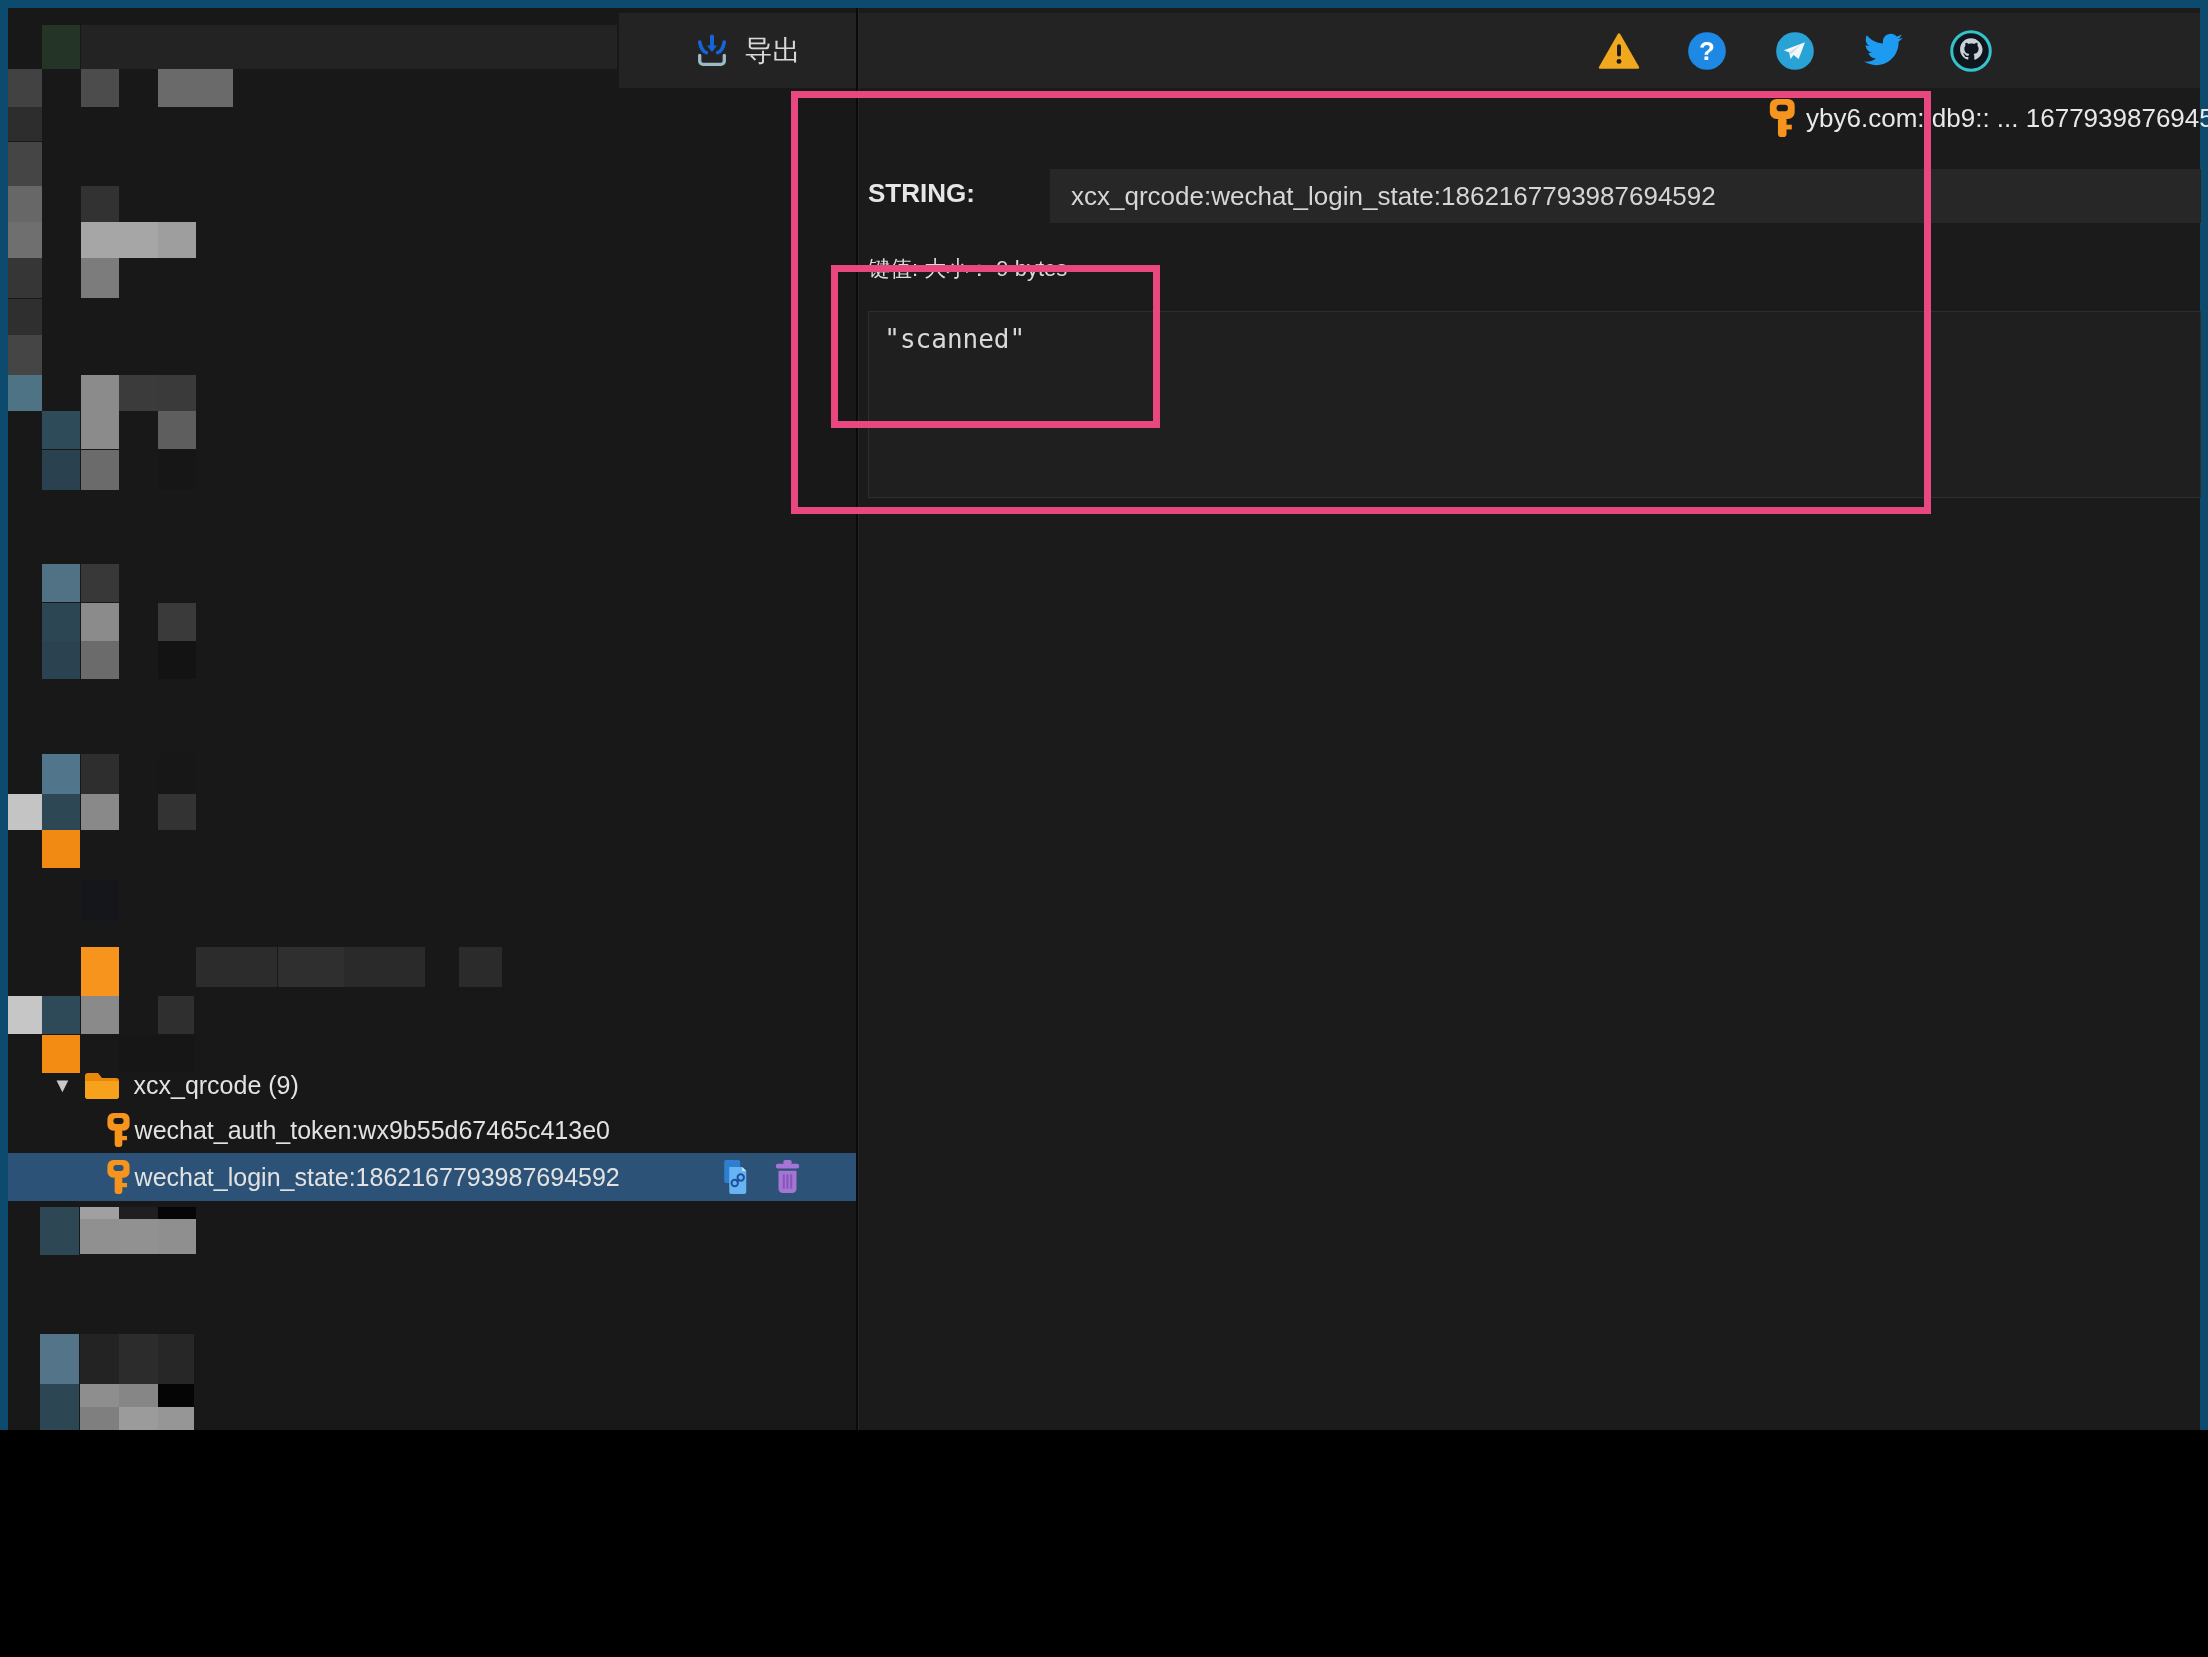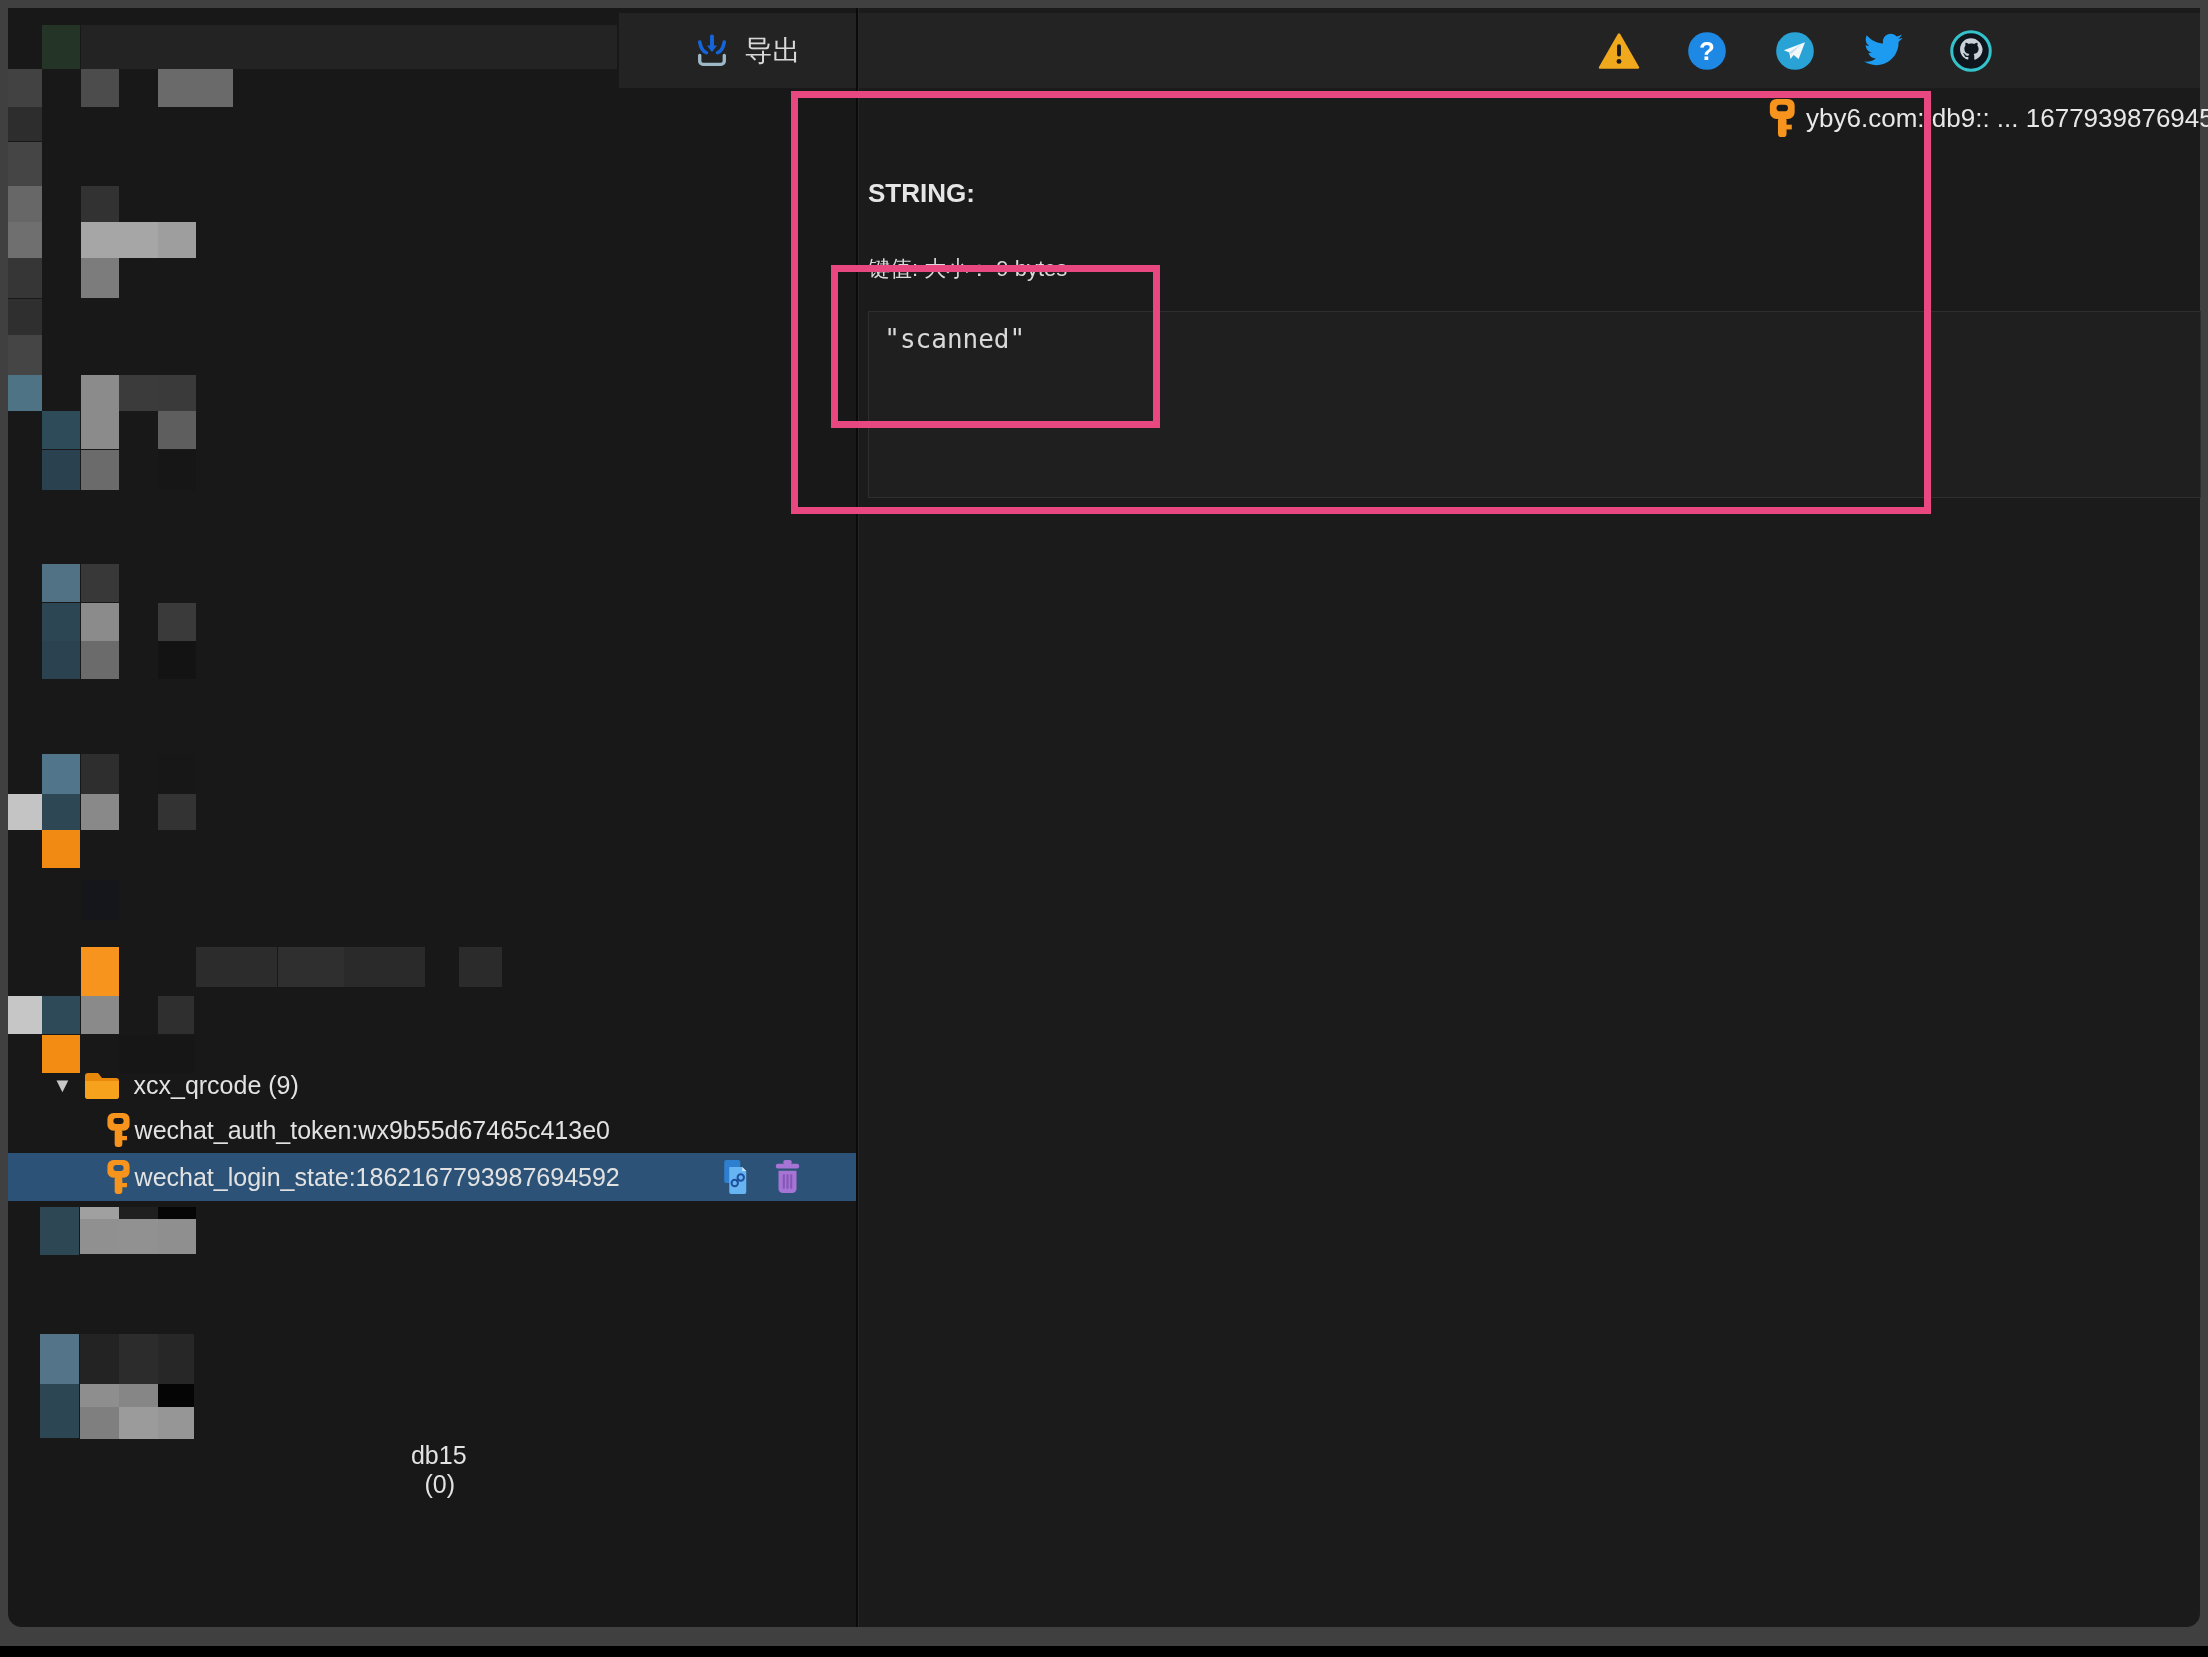--- a/index.html
+++ b/index.html
@@ -1,16 +1,16 @@
 <!DOCTYPE html>
 <html><head>
 <meta charset="utf-8">
 <style>
   html,body{margin:0;padding:0;background:#000;}
-  .app{position:relative;width:2208px;height:1646px;background:#404040;overflow:hidden;
+  .app{position:relative;width:2208px;height:1430px;background:#0c4a6e;overflow:hidden;
        font-family:"Liberation Sans",sans-serif;color:#ddd;}
   .sidebar{position:absolute;left:7.6px;top:7.6px;width:849px;height:1619px;background:#181818;
            border-radius:0 0 0 13.4px;}
   .main{position:absolute;left:858px;top:7.6px;width:1342px;height:1619px;background:#1b1b1b;
         border-radius:0 0 13.4px 0;}
   .divider{position:absolute;left:856px;top:7.6px;width:1.9px;height:1619px;background:#0a0a0a;
            box-shadow:1px 0 0 #262626;z-index:6;}
   .topbar{position:absolute;left:619px;top:13.4px;width:1581px;height:75px;background:#232323;
           display:flex;align-items:center;z-index:5;}
   .export-btn{display:flex;align-items:center;gap:13.4px;margin-left:74px;cursor:pointer;}
@@ -181,20 +181,21 @@
     <svg class="icon-svg" width="32.5" height="42" viewBox="0 0 34 44" style="flex:0 0 auto;">
       <rect x="4" y="2" width="26" height="21" rx="7" fill="#f7941d"></rect>
       <rect x="11" y="8" width="12" height="7" rx="3.5" fill="#1b1b1b"></rect>
       <rect x="12.5" y="21" width="9" height="21" rx="3.5" fill="#f7941d"></rect>
       <rect x="20" y="29" width="7" height="5" fill="#f7941d"></rect>
     </svg>
     <span class="conn-text">yby6.com: db9:: ... 167793987694592</span>
   </div>
 
   <div class="string-label">STRING:</div>
+  <div class="key-input">xcx_qrcode:wechat_login_state:1862167793987694592</div>
   <div class="size-line">键值: 大小： 9 bytes</div>
 
   <div class="value-box">
     <div class="value-text">"scanned"</div>
   </div>
 
   <div class="tree">
 
     <div class="trow" style="top:1063px;height:44px;">
       <span class="caret">▼</span>

